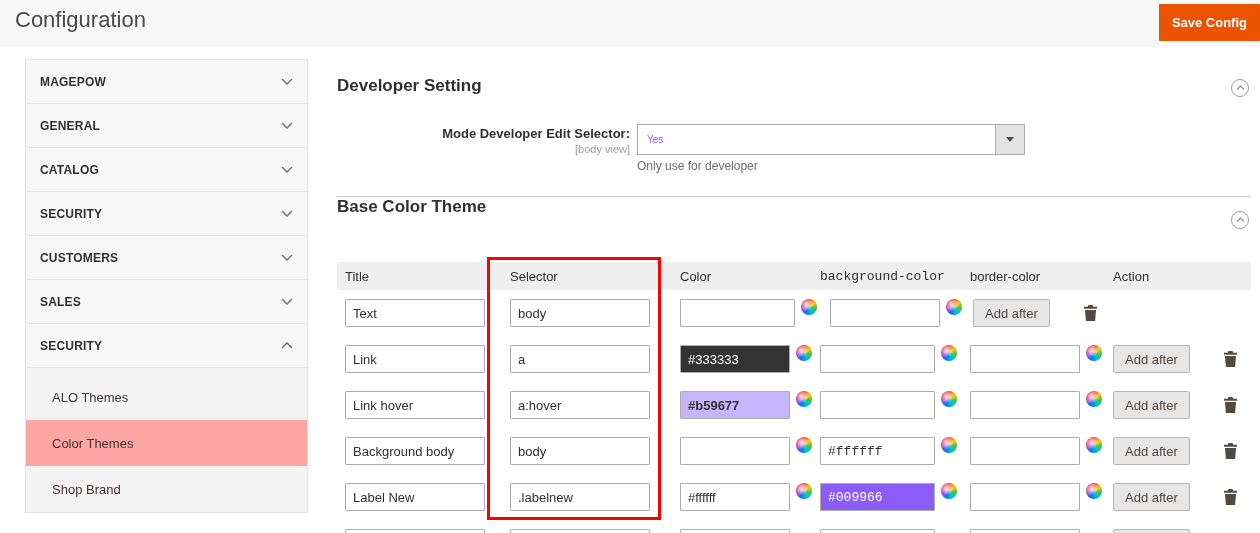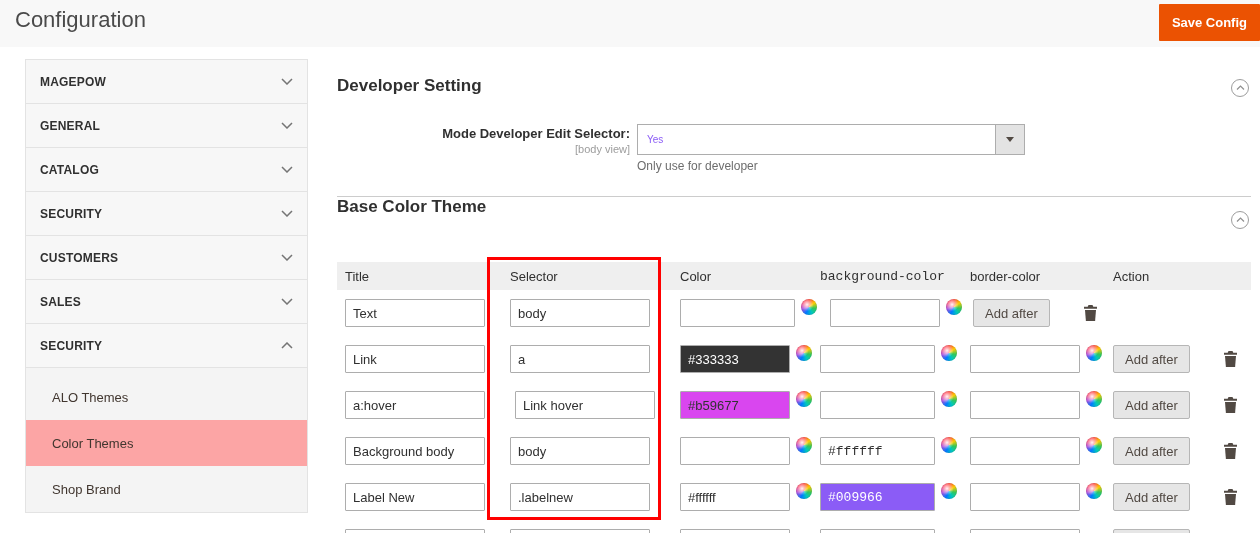--- a/index.html
+++ b/index.html
@@ -248,28 +248,28 @@
             <button class="trash-btn">
               <svg width="15" height="16" viewBox="0 0 15 16">
                 <path fill="#514943" d="M5.5 0h4l.8 1.8H14v1.9H1V1.8h3.7L5.5 0z"></path>
                 <path fill="#514943" d="M2 5h11l-.9 11H2.9L2 5z"></path>
               </svg>
             </button>
           </div>
       </div>
 
       <div class="trow">
+        <div class="cell c1">
+            <input class="inp w140" value="Link hover" style="">
+          </div>
         <div class="cell c2">
             <input class="inp w140" value="a:hover" style="">
           </div>
-        <div class="cell c1">
-            <input class="inp w140" value="Link hover" style="">
-          </div>
-        <div class="cell c3">
-          <input class="inp w110" value="#b59677" style="background-color: #d946ef; color: rgb(51, 51, 51);">
+        <div class="cell c3">
+          <input class="inp w110" value="#b59677" style="background-color: #c4b5fd; color: rgb(51, 51, 51); font-weight: bold;">
           <span class="picker"></span>
         </div>
         <div class="cell c4">
           <input class="inp w115" value="" style="">
           <span class="picker"></span>
         </div>
         <div class="cell c5">
           <input class="inp w110" value="" style="">
           <span class="picker"></span>
         </div>

